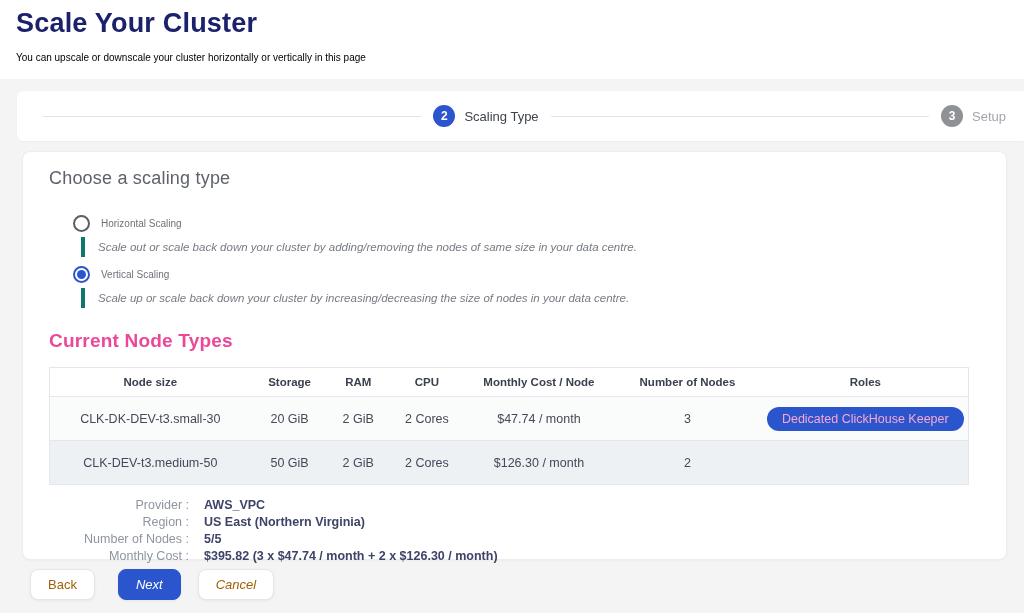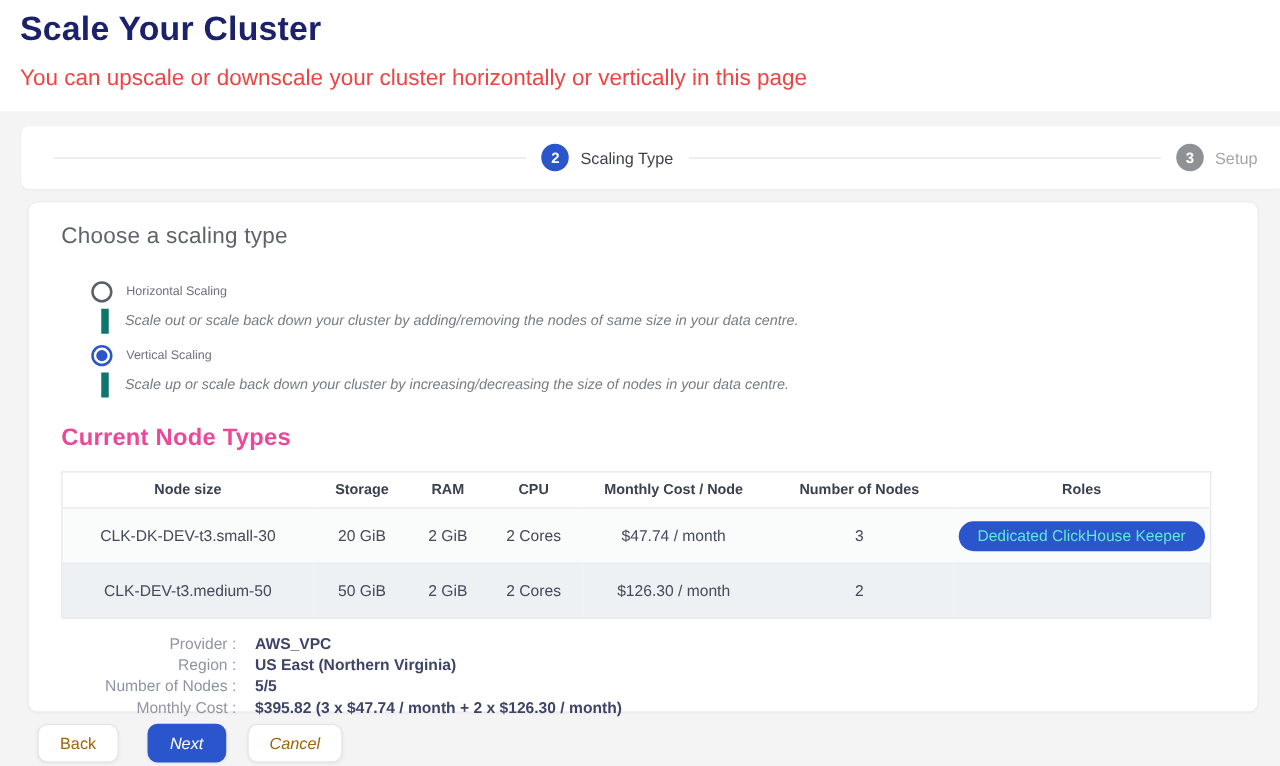--- a/index.html
+++ b/index.html
@@ -8,21 +8,21 @@
     background:#f4f4f5;
     font-family:"Liberation Sans", sans-serif;
     color:#3f4454;
   }
 
   
   .page-header { background:#fff; padding:8px 16px 16px 16px; }
   .page-title {
     font-size:27px; font-weight:bold; color:#1b216b; letter-spacing:.2px;
   }
-  .page-subtitle { margin-top:13px; font-size:18px; color:#ef4444; }
+  .page-subtitle { margin-top:13px; font-size:10px; color:#000000; }
 
   
   .stepper {
     margin:12px 0 0 17px; background:#fff; height:50px;
     border-radius:6px 0 0 6px; box-shadow:0 1px 2px rgba(0,0,0,.04);
     display:flex; align-items:center; padding:0 18px 0 14px;
   }
   .step { display:flex; align-items:center; gap:9px; cursor:pointer; }
   .step-circle {
     width:22px; height:22px; border-radius:50%; flex:0 0 auto;
@@ -46,21 +46,21 @@
   .radio-row { display:flex; align-items:center; gap:11px; cursor:pointer; }
   .radio-circle {
     width:17px; height:17px; border-radius:50%; border:2px solid #595f66;
     flex:0 0 auto; display:flex; align-items:center; justify-content:center;
     background:#fff;
   }
   .radio-circle.selected { border-color:#2b55cc; }
   .radio-dot { width:9px; height:9px; border-radius:50%; background:#2b55cc; }
   .radio-label { font-size:10px; color:#6d7179; }
   .radio-desc {
-    margin:5px 0 9px 8px; border-left:6px solid #0f766e; padding:4px 0 4px 13px;
+    margin:5px 0 9px 8px; border-left:4px solid #0f766e; padding:4px 0 4px 13px;
     font-size:11.5px; font-style:italic; color:#767b83;
   }
 
   .node-heading {
     margin-top:22px; font-size:19px; font-weight:bold; color:#ec4899;
     letter-spacing:.2px;
   }
 
   
   table.nodes {
@@ -73,21 +73,21 @@
   }
   table.nodes td {
     color:#434959; text-align:center; padding:4px; height:44px;
     border-bottom:1px solid #e5e7ea;
   }
   tr.row-a td { background:#fafbfb; }
   tr.row-b td { background:#edf1f4; }
   .col-node{width:22%;} .col-sto{width:8.5%;} .col-ram{width:6.5%;}
   .col-cpu{width:8.5%;} .col-cost{width:16%;} .col-num{width:16.5%;} .col-roles{width:22%;}
   .role-badge {
-    display:inline-block; background:#2b55cc; color:#5eead4; font-size:12.5px;
+    display:inline-block; background:#2b55cc; color:#f9a8d4; font-size:12.5px;
     padding:5px 15px; border-radius:15px; white-space:nowrap;
   }
 
   
   .details { margin-top:13px; }
   .detail-row { display:flex; align-items:baseline; margin-bottom:3px; }
   .detail-label {
     width:140px; text-align:right; font-size:12.5px; color:#8e94a1;
   }
   .detail-value {

